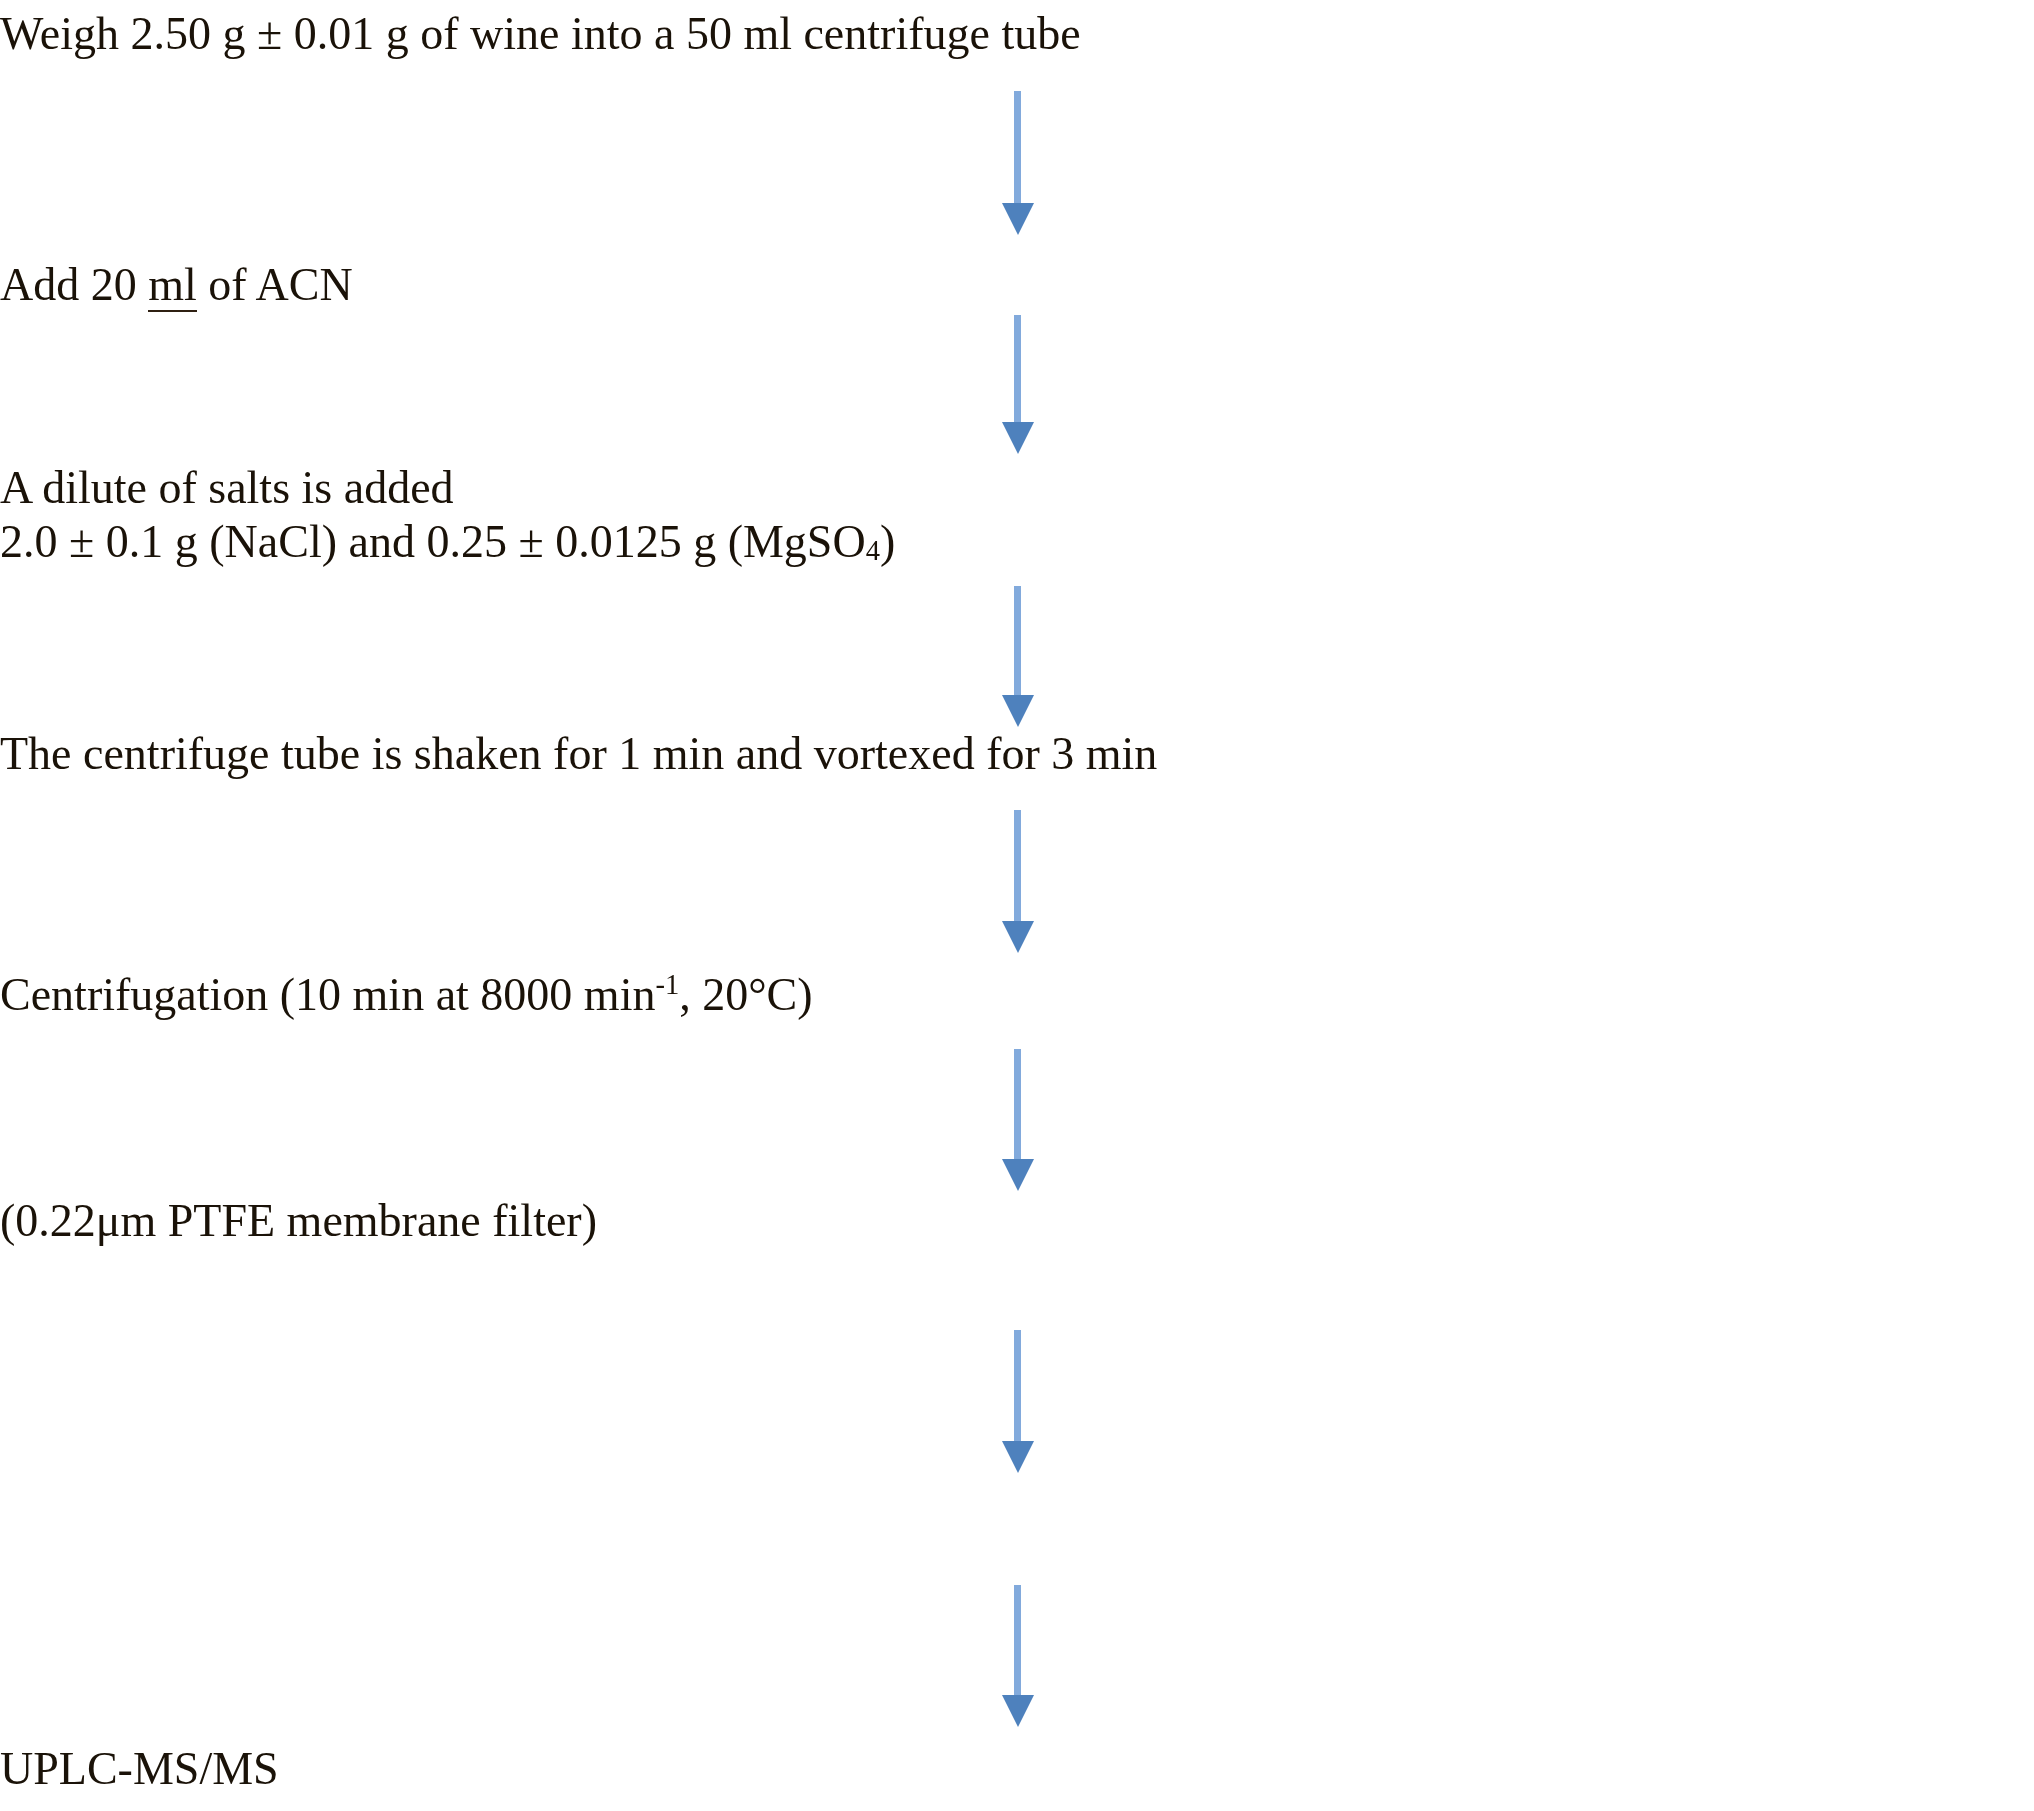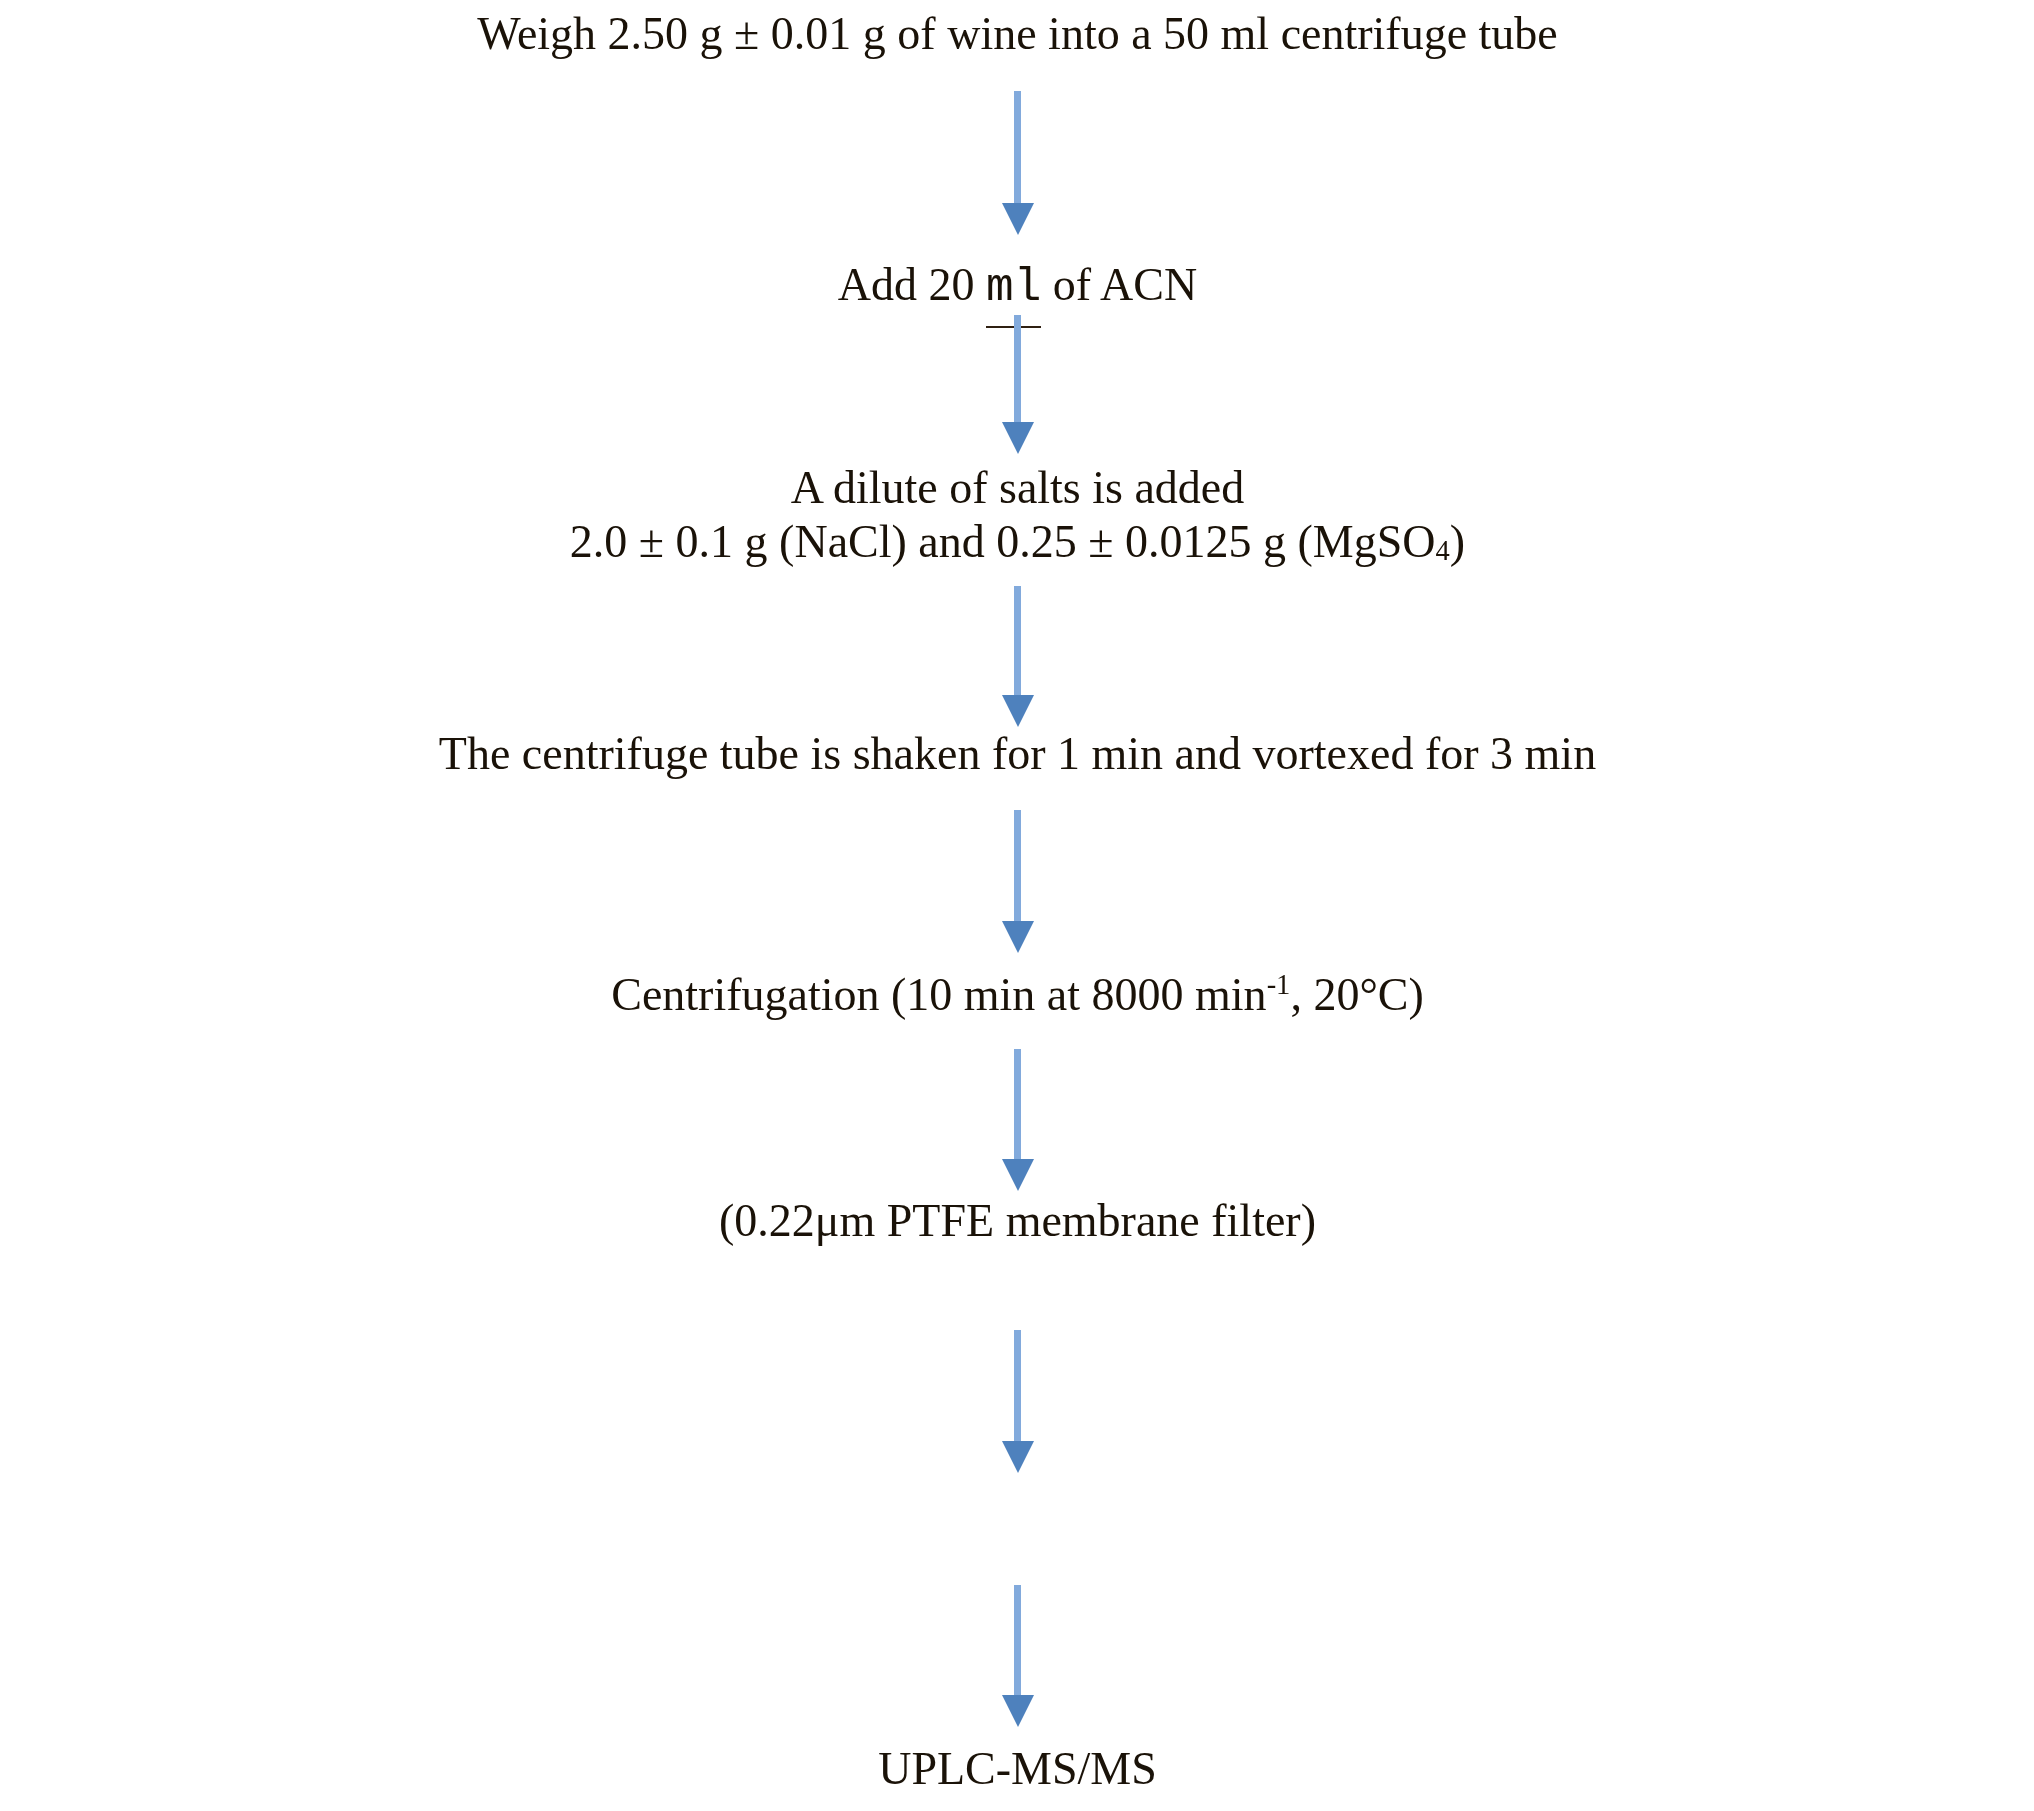--- a/index.html
+++ b/index.html
@@ -13,30 +13,29 @@
     width:2035px;
     height:1812px;
     background:#ffffff;
     font-family:"Liberation Serif","DejaVu Serif",serif;
     color:var(--text);
   }
   .step{
     position:absolute;
     left:0;
     width:100%;
-    text-align:center;
     font-size:46px;
   }
   .line{
     white-space:nowrap;
     line-height:53px;
   }
   .step .line + .line{margin-top:1px;}
   .step.wide-gap .line + .line{margin-top:28px;}
-  .u{border-bottom:2.6px solid #2f2012;padding-bottom:12px;font-family:Liberation Mono, monospace;}
+  .u{border-bottom:2.6px solid #2f2012;padding-bottom:0;}
   sub{font-size:0.62em;vertical-align:-0.12em;}
   sup{font-size:0.62em;vertical-align:0.55em;}
   .flow-arrow{
     position:absolute;
     left:50%;
     transform:translateX(-50%);
     display:flex;
     flex-direction:column;
     align-items:center;
   }

